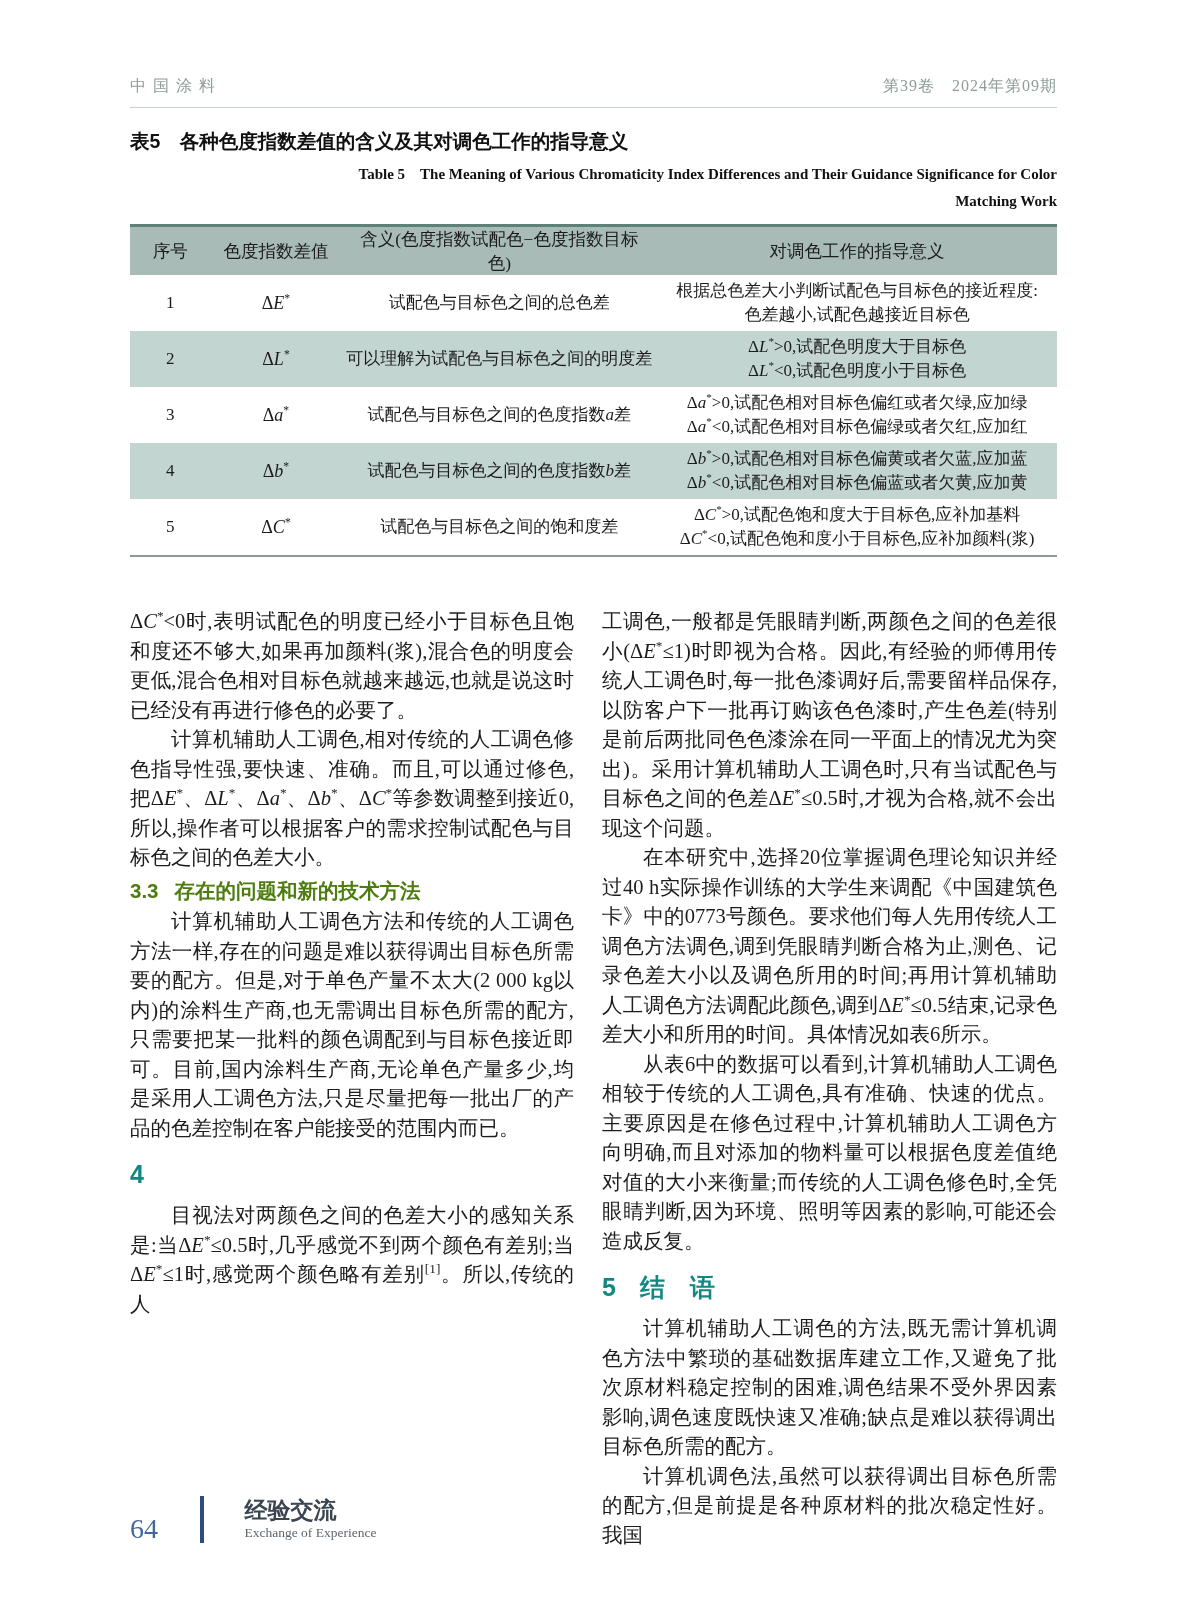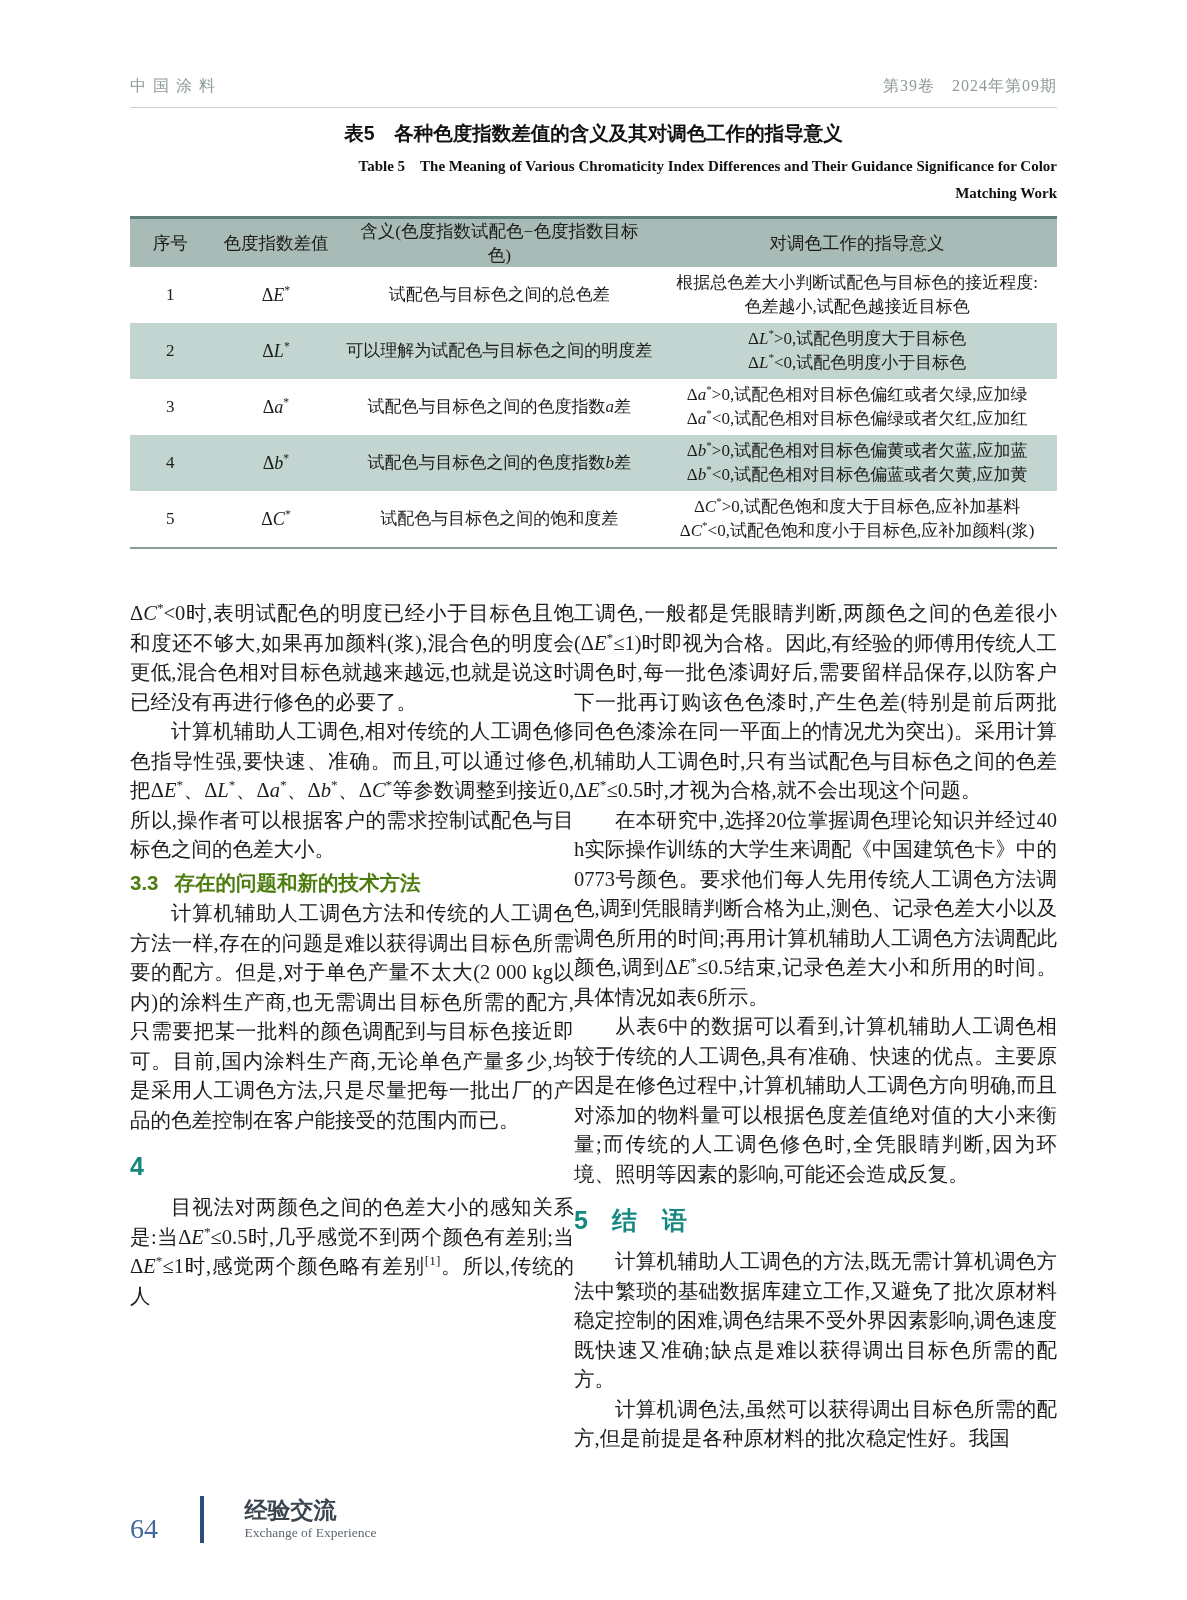--- a/index.html
+++ b/index.html
@@ -8,39 +8,39 @@
   .page{box-sizing:border-box;width:1187px;height:1600px;padding:76px 130px 0 130px;position:relative;}
 
   
   .journal-header{display:flex;justify-content:space-between;align-items:flex-end;
        font-size:16px;color:#8f9c98;}
   .journal-name{letter-spacing:7px;}
   .journal-issue{letter-spacing:1px;}
   .header-rule{margin-top:10px;border-top:1.5px solid #c9d2cf;height:0;}
 
   
-  .tbl-title-zh{margin-top:12px;text-align:center;font-weight:bold;font-size:19.5px;
+  .tbl-title-zh{margin-top:20px;text-align:left;font-weight:bold;font-size:19.5px;
        font-family:"Liberation Sans","DejaVu Sans",sans-serif;color:#111;}
   .tbl-title-en{margin-top:6px;text-align:right;font-weight:bold;font-size:15px;line-height:27px;color:#111;}
 
   
   table.t5{width:100%;margin-top:9px;border-collapse:collapse;table-layout:fixed;
        font-size:17px;color:#1c1c1c;border-top:3px solid #5f7f79;border-bottom:2px solid #8b9b97;}
   table.t5 th{background:#a8bbb7;font-weight:normal;font-size:17.5px;height:38px;padding:0 12px;}
   table.t5 td{padding:3px 2px;text-align:center;vertical-align:middle;height:50px;line-height:24px;}
   table.t5 tr.shaded td{background:#c3d5d1;}
   .c-no{width:7%;}
   .c-idx{width:13%;}
   .c-meaning{width:35%;}
   .c-guid{width:45%;}
   td.c-idx{font-size:18px;}
   sup{font-size:0.65em;vertical-align:super;line-height:0;}
 
   
-  .columns{margin-top:50px;display:flex;font-size:20.5px;line-height:29.5px;text-align:justify;justify-content:flex-end;}
+  .columns{margin-top:50px;display:flex;gap:28px;font-size:20.5px;line-height:29.5px;text-align:justify;justify-content:flex-end;}
   .col{min-width:0;}
   .col-left{flex:0 0 444px;}
   .col-right{flex:1;}
   .col p{margin:0;text-indent:2em;}
   .col p.noindent{text-indent:0;}
 
   .h-sub{display:flex;align-items:baseline;margin:3px 0 2px 0;
        font-family:"Liberation Sans","DejaVu Sans",sans-serif;font-weight:bold;
        font-size:20.5px;color:#4d7c0f;}
   .h-sub .hnum{margin-right:16px;}

